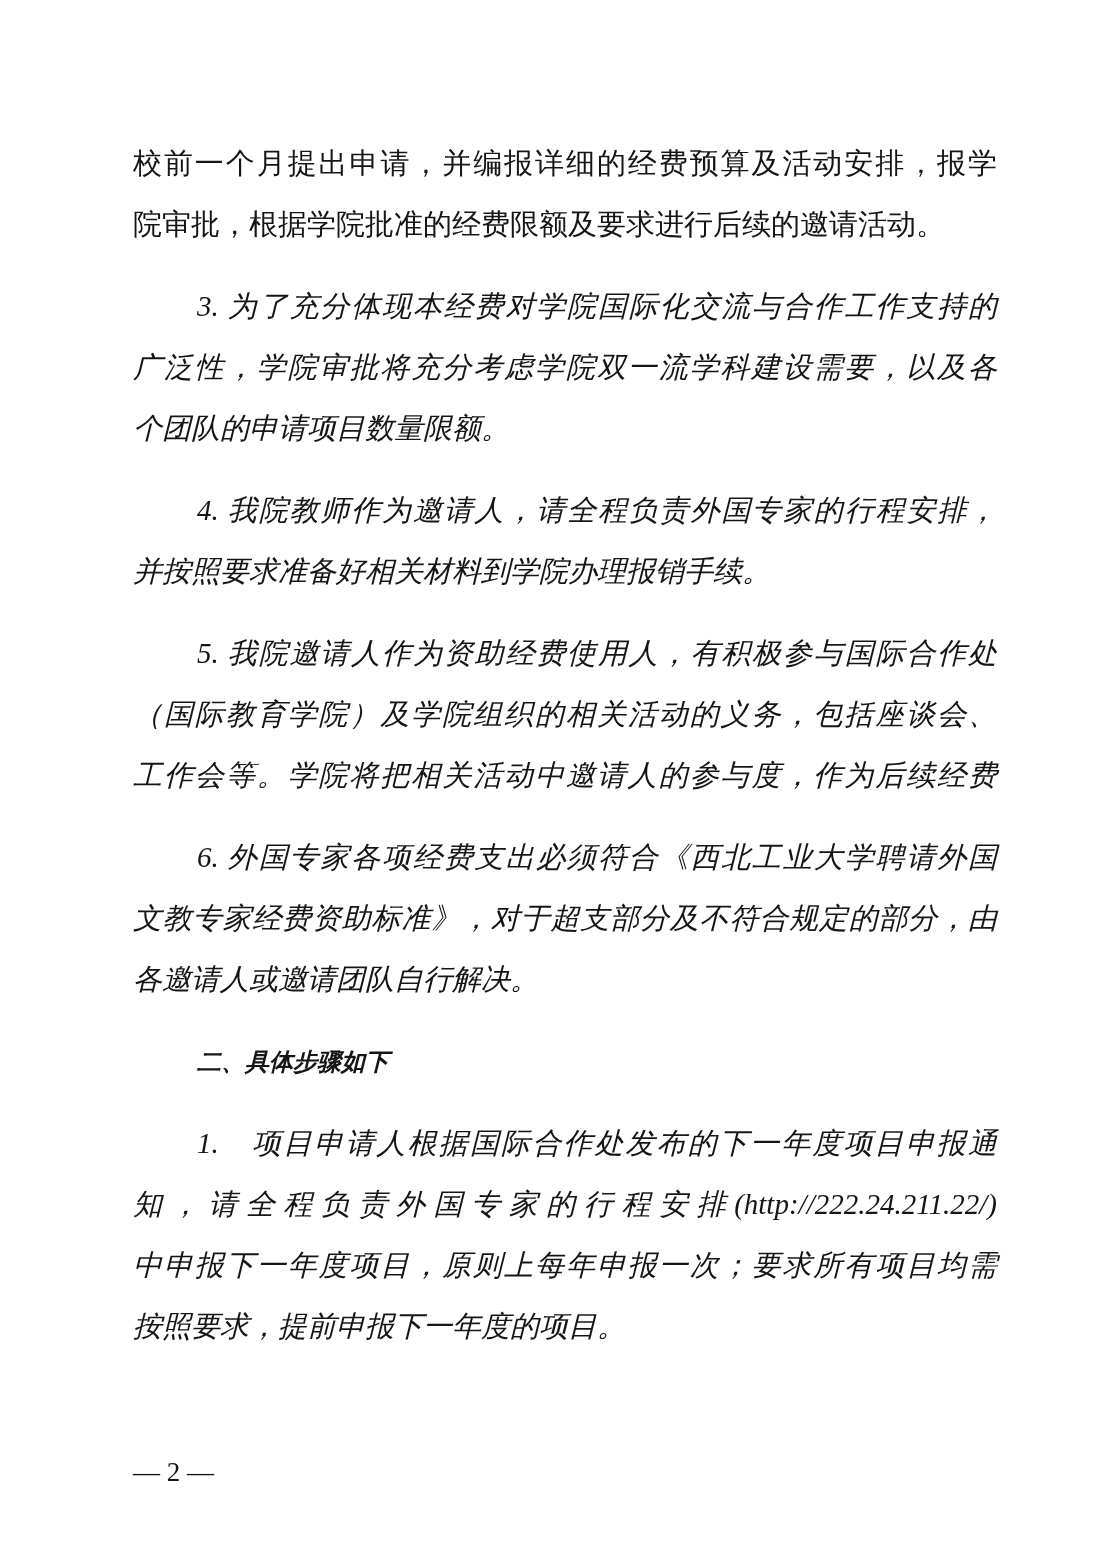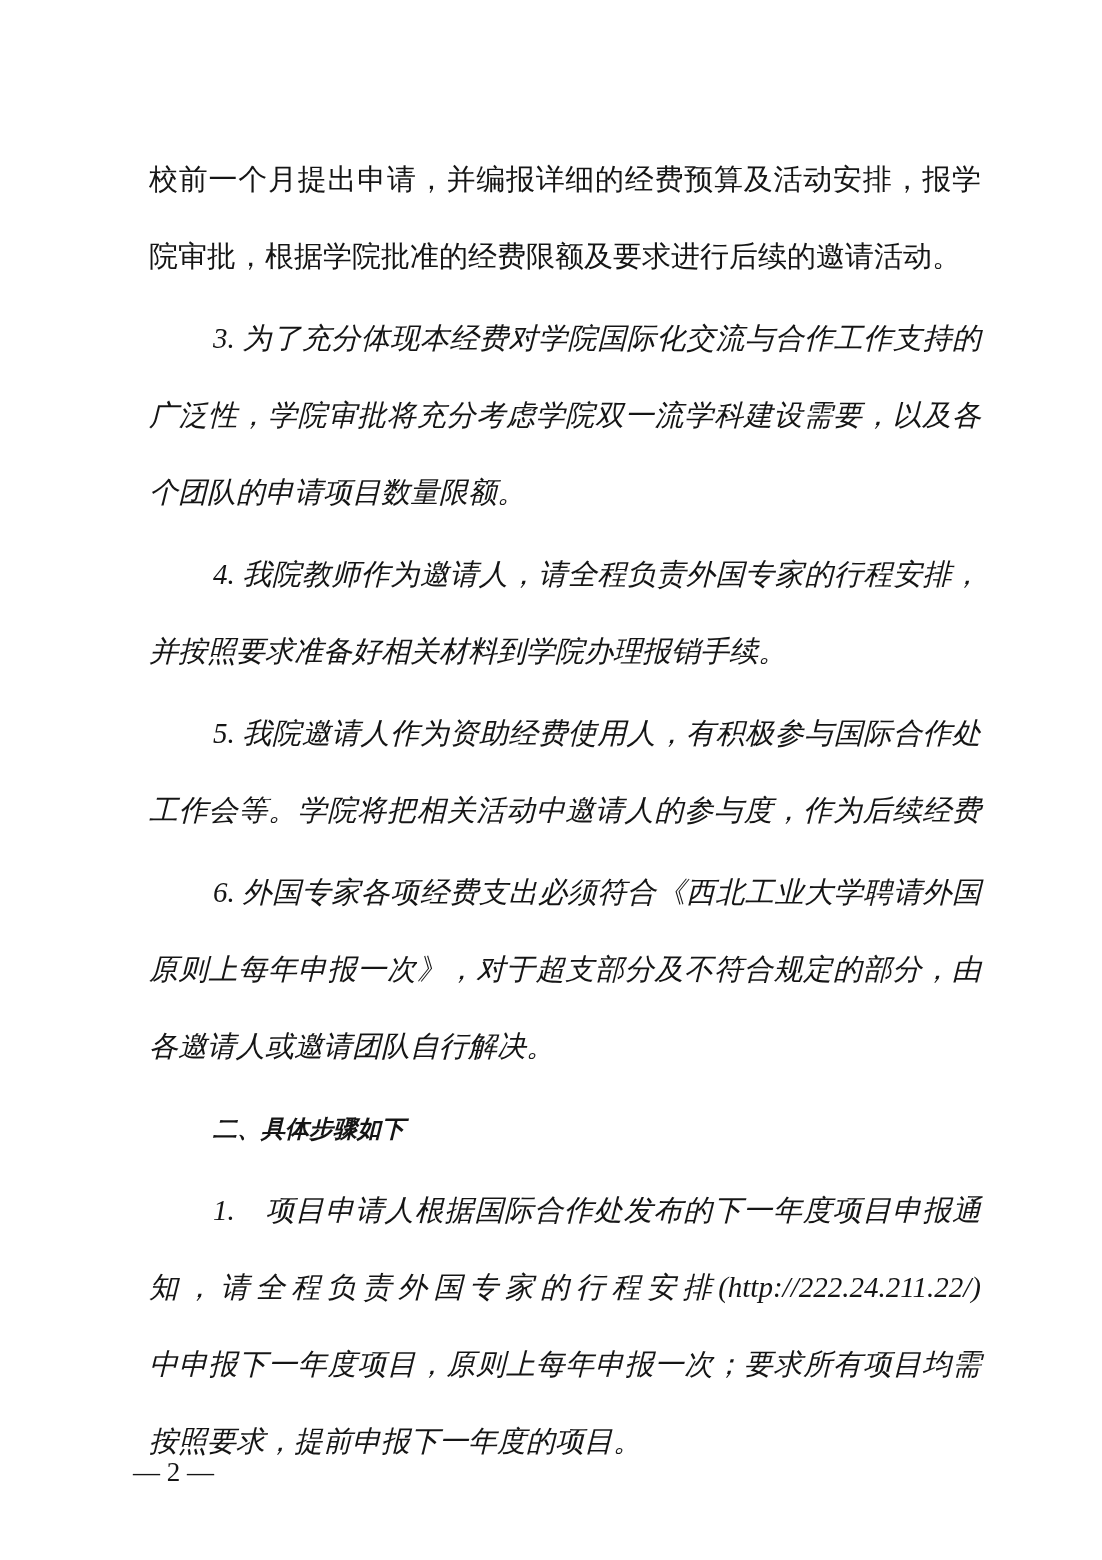--- a/index.html
+++ b/index.html
@@ -18,21 +18,21 @@
   }
   .content {
     position: absolute;
     left: 133px;
     top: 133px;
     width: 864px;
   }
   .para { margin: 0; }
   .para + .para { margin-top: 21px; font-style: italic; }
   .line {
-    margin: 16px;
+    margin: 0;
     font-size: 29px;
     line-height: 61px;
     height: 61px;
     text-align: justify;
     text-align-last: justify;
     text-justify: inter-character;
     white-space: nowrap;
   }
   .line.end {
     text-align: left;
@@ -73,26 +73,27 @@
       <p class="line end">个团队的申请项目数量限额。</p>
     </div>
 
     <div class="para">
       <p class="line indent">4. 我院教师作为邀请人，请全程负责外国专家的行程安排，</p>
       <p class="line end">并按照要求准备好相关材料到学院办理报销手续。</p>
     </div>
 
     <div class="para">
       <p class="line indent">5. 我院邀请人作为资助经费使用人，有积极参与国际合作处</p>
+      <p class="line">（国际教育学院）及学院组织的相关活动的义务，包括座谈会、</p>
       <p class="line">工作会等。学院将把相关活动中邀请人的参与度，作为后续经费</p>
     </div>
 
     <div class="para">
       <p class="line indent">6. 外国专家各项经费支出必须符合《西北工业大学聘请外国</p>
-      <p class="line">原则上每年申报一次》，对于超支部分及不符合规定的部分，由</p>
+      <p class="line">文教专家经费资助标准》，对于超支部分及不符合规定的部分，由</p>
       <p class="line end">各邀请人或邀请团队自行解决。</p>
     </div>
 
     <div class="para heading">
       <p class="line indent">二、具体步骤如下</p>
     </div>
 
     <div class="para">
       <p class="line indent">1.　项目申请人根据国际合作处发布的下一年度项目申报通</p>
       <p class="line">知，请全程负责外国专家的行程安排(http://222.24.211.22/)</p>

